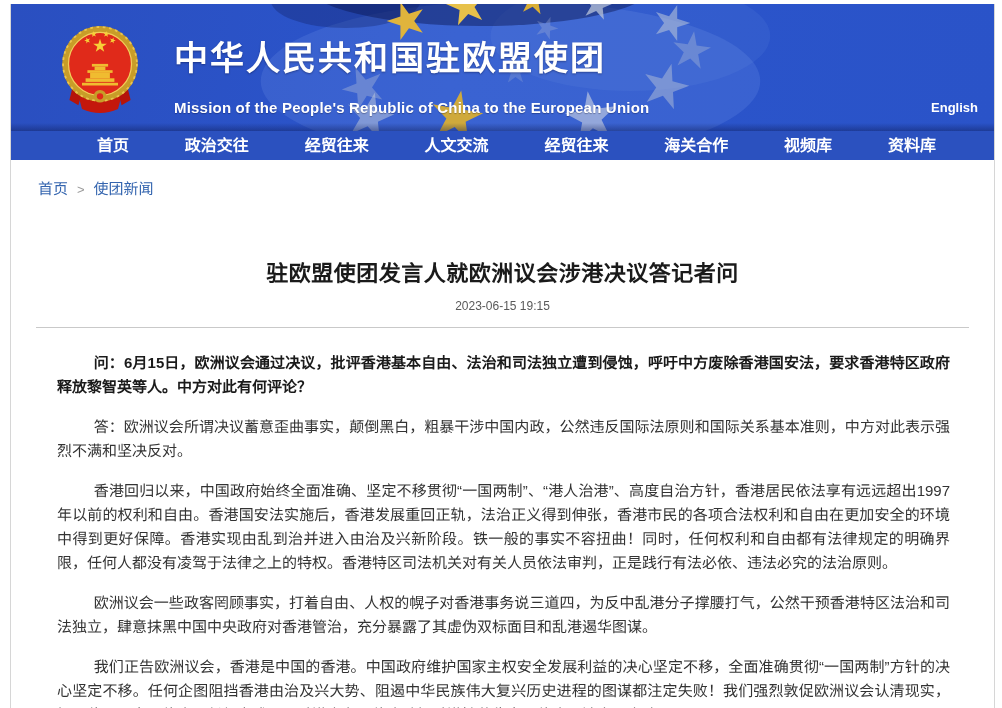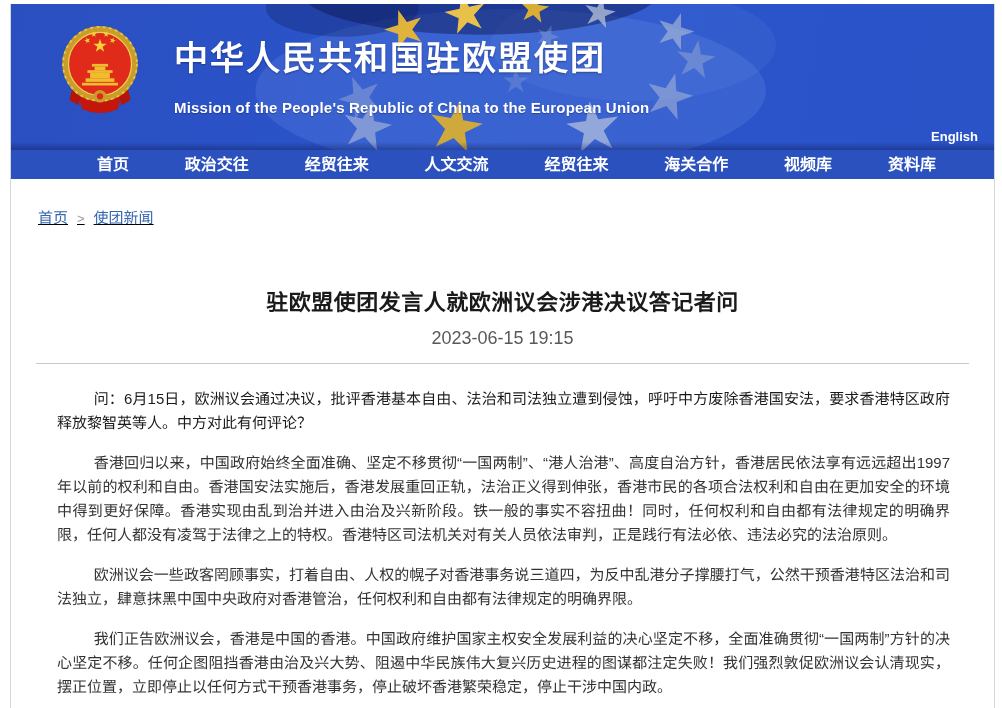--- a/index.html
+++ b/index.html
@@ -12,59 +12,59 @@
     margin:4px 7px 0 10px;
     min-height:703px;
     border-left:1px solid #d6d6d6;
     border-right:1px solid #d6d6d6;
     border-bottom:1px solid #d6d6d6;
     background:#fff;
   }
 
   
   .header {
-    position:relative; height:146px; overflow:hidden;
+    position:relative; height:127px; overflow:hidden;
     background:linear-gradient(100deg,#2a4fc0 0%, #2b55cc 45%, #2a53c8 100%);
   }
   .header::after {
     content:""; position:absolute; left:0; right:0; bottom:0; height:8px;
     background:linear-gradient(rgba(10,20,70,0), rgba(10,20,70,0.38));
   }
   .flag-stars { position:absolute; inset:0; width:100%; height:100%; }
   .emblem { position:absolute; left:44px; top:18px; width:90px; height:100px; }
   .titles { position:absolute; left:163px; top:27px; color:#fff; }
   .site-title { font-size:34px; font-weight:bold; letter-spacing:2px; white-space:nowrap;
     text-shadow:0 1px 2px rgba(0,0,30,0.35); }
   .site-subtitle { margin-top:19px; font-size:15px; font-weight:bold; letter-spacing:0.2px;
     text-shadow:0 1px 1px rgba(0,0,30,0.3); }
-  .english-link { position:absolute; right:16px; bottom:6px; font-size:13px; font-weight:bold;
+  .english-link { position:absolute; right:16px; bottom:16px; font-size:13px; font-weight:bold;
     color:#fff; text-decoration:none; z-index:3; }
 
   
   .navbar {
     height:29px; background:#2b51bf;
     display:flex; align-items:center; justify-content:space-between;
     padding:0 58px 0 86px;
   }
   .nav-item { color:#fff; font-size:16px; font-weight:bold; line-height:29px;
     text-decoration:none; white-space:nowrap; cursor:pointer; }
 
   
-  .breadcrumb { padding:27px 0 13px 27px; font-size:15px;text-decoration:underline; }
+  .breadcrumb { padding:17px 0 13px 27px; font-size:15px; }
   .breadcrumb a { color:#3465af; text-decoration:none; cursor:pointer; }
   .crumb-sep { color:#9a9a9a; margin:0 9px; font-size:13px; }
 
   
   .article-title { margin-top:44px; text-align:center; font-size:22px; font-weight:bold;
     color:#1a1a1a; letter-spacing:0.5px; }
-  .article-date { margin-top:12px; text-align:center; font-size:18px; color:#595959; }
+  .article-date { margin-top:12px; text-align:center; font-size:12px; color:#595959; }
   .divider { margin:14px 25px 0 25px; border:none; border-top:1px solid #c9c9c9; height:0; }
   .content { padding:23px 44px 0 46px; font-size:15px; line-height:24px; color:#333; }
   .content p { text-indent:2.45em; margin-bottom:16px; text-align:justify; }
-  .content p.question { font-weight:normal; color:#1a1a1a; }
+  .content p.question { font-weight:bold; color:#1a1a1a; }
 </style>
 </head>
 <body>
 
 <div class="page">
 
   <div class="header">
 
     <svg class="flag-stars" viewBox="0 0 984 143" preserveAspectRatio="xMidYMid slice" aria-hidden="true">
       <defs>
@@ -144,19 +144,20 @@
   <div class="breadcrumb">
     <a>首页</a><span class="crumb-sep">&gt;</span><a>使团新闻</a>
   </div>
 
   <div>
     <h1 class="article-title">驻欧盟使团发言人就欧洲议会涉港决议答记者问</h1>
     <div class="article-date">2023-06-15 19:15</div>
     <hr class="divider">
     <div class="content">
       <p class="question">问：6月15日，欧洲议会通过决议，批评香港基本自由、法治和司法独立遭到侵蚀，呼吁中方废除香港国安法，要求香港特区政府释放黎智英等人。中方对此有何评论？</p>
+      <p>答：欧洲议会所谓决议蓄意歪曲事实，颠倒黑白，粗暴干涉中国内政，公然违反国际法原则和国际关系基本准则，中方对此表示强烈不满和坚决反对。</p>
       <p>香港回归以来，中国政府始终全面准确、坚定不移贯彻“一国两制”、“港人治港”、高度自治方针，香港居民依法享有远远超出1997年以前的权利和自由。香港国安法实施后，香港发展重回正轨，法治正义得到伸张，香港市民的各项合法权利和自由在更加安全的环境中得到更好保障。香港实现由乱到治并进入由治及兴新阶段。铁一般的事实不容扭曲！同时，任何权利和自由都有法律规定的明确界限，任何人都没有凌驾于法律之上的特权。香港特区司法机关对有关人员依法审判，正是践行有法必依、违法必究的法治原则。</p>
-      <p>欧洲议会一些政客罔顾事实，打着自由、人权的幌子对香港事务说三道四，为反中乱港分子撑腰打气，公然干预香港特区法治和司法独立，肆意抹黑中国中央政府对香港管治，任何权利和自由都有法律规定的明确界限。</p>
+      <p>欧洲议会一些政客罔顾事实，打着自由、人权的幌子对香港事务说三道四，为反中乱港分子撑腰打气，公然干预香港特区法治和司法独立，肆意抹黑中国中央政府对香港管治，充分暴露了其虚伪双标面目和乱港遏华图谋。</p>
       <p>我们正告欧洲议会，香港是中国的香港。中国政府维护国家主权安全发展利益的决心坚定不移，全面准确贯彻“一国两制”方针的决心坚定不移。任何企图阻挡香港由治及兴大势、阻遏中华民族伟大复兴历史进程的图谋都注定失败！我们强烈敦促欧洲议会认清现实，摆正位置，立即停止以任何方式干预香港事务，停止破坏香港繁荣稳定，停止干涉中国内政。</p>
     </div>
   </div>
 
 </div>
 
 </body></html>

